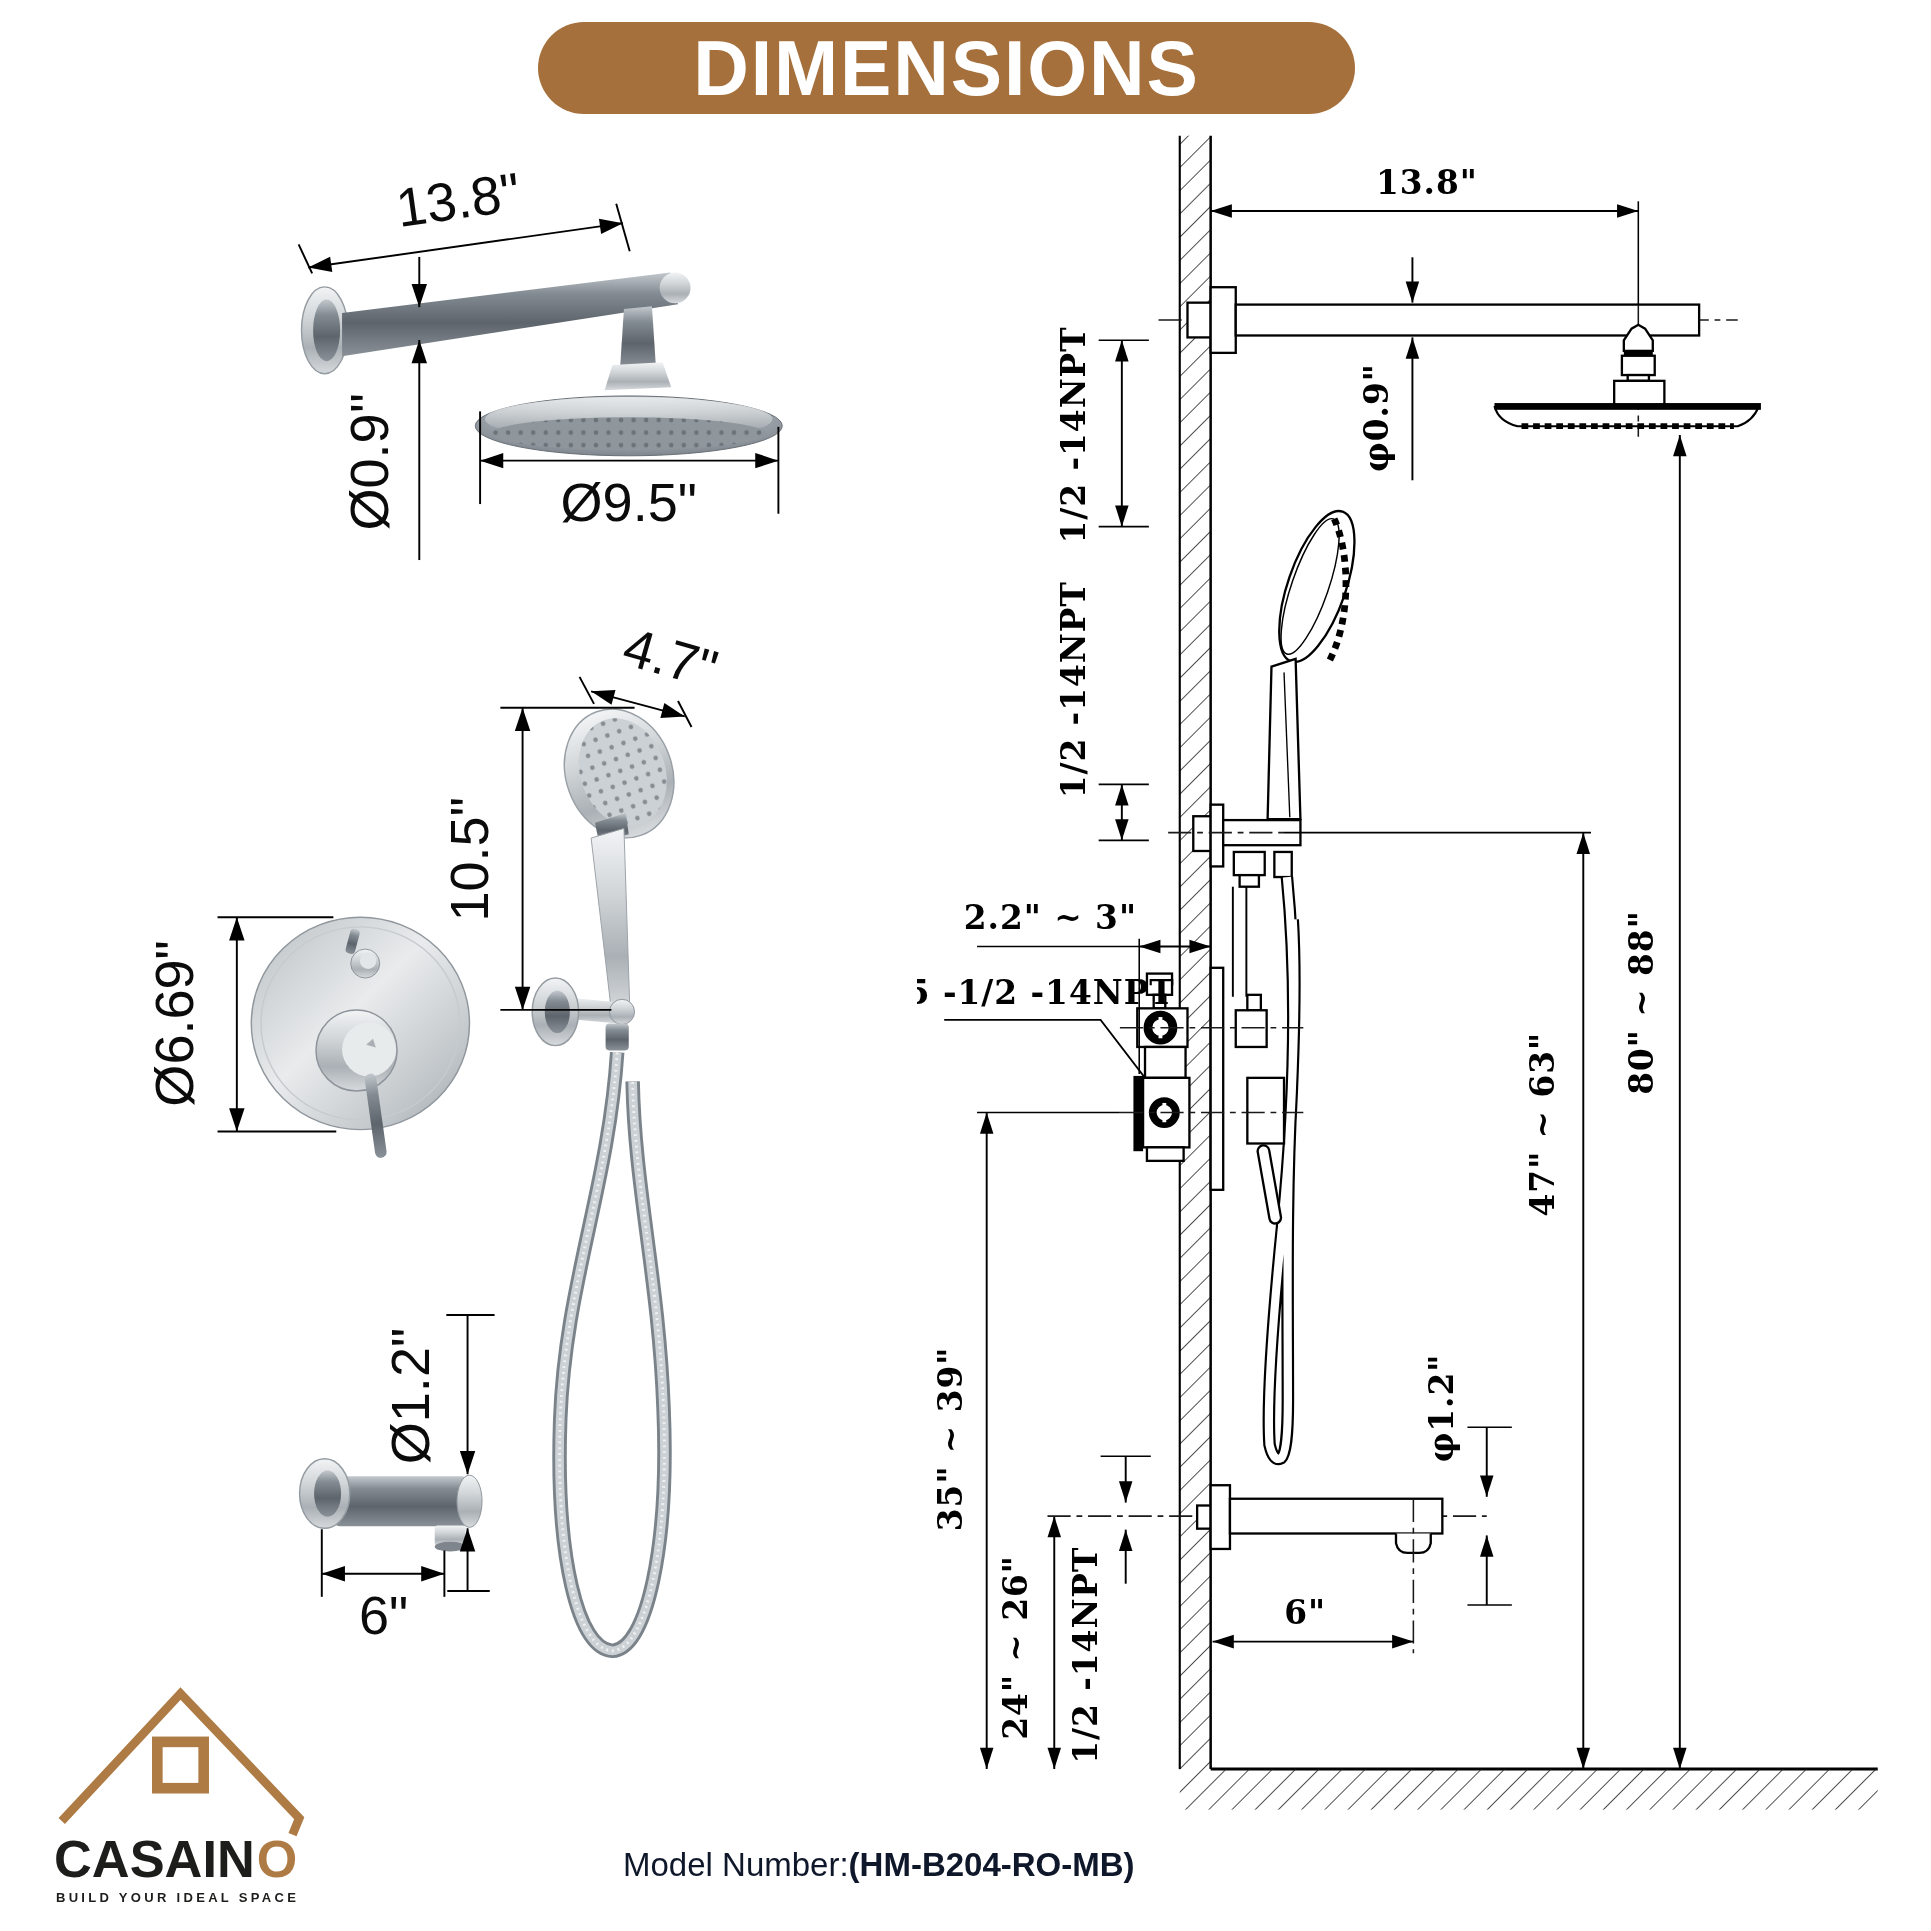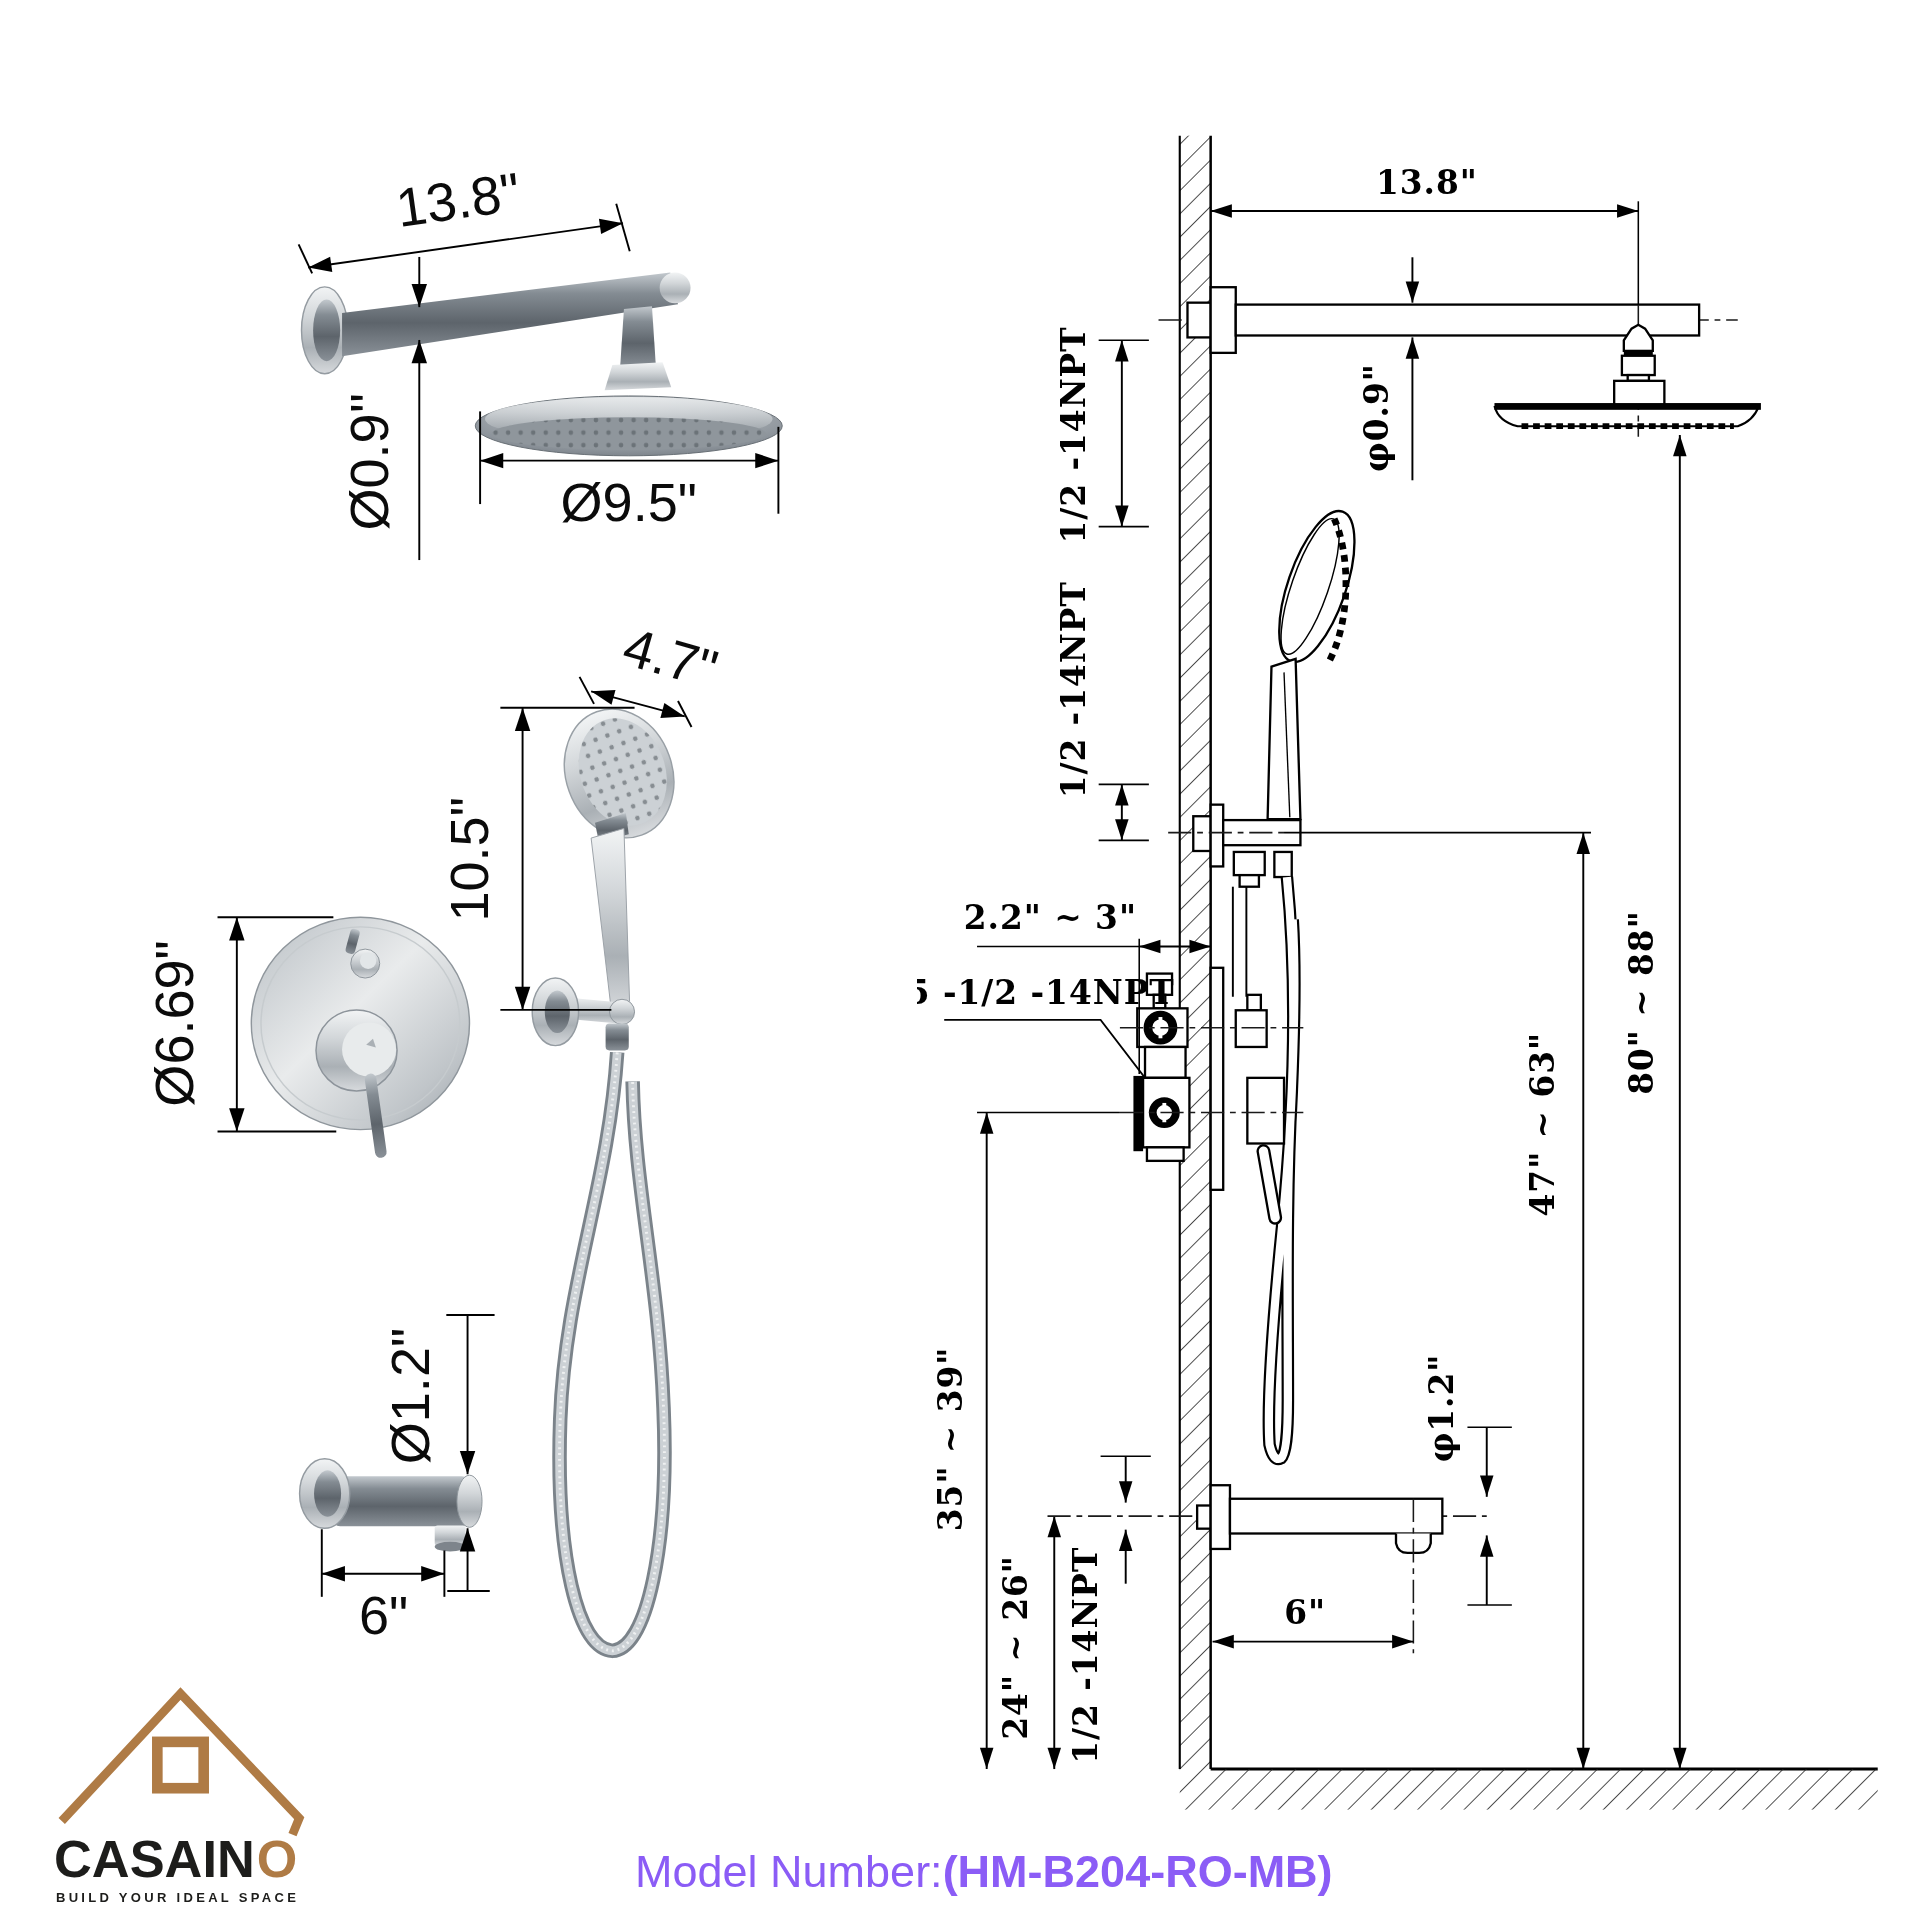--- a/index.html
+++ b/index.html
@@ -5,37 +5,40 @@
   html,body{margin:0;padding:0;background:#ffffff;}
   .canvas{position:relative;width:1931px;height:1931px;background:#ffffff;overflow:hidden;
           font-family:"Liberation Sans", sans-serif;}
   .banner{position:absolute;left:538px;top:22px;width:817px;height:92px;border-radius:46px;
           display:flex;align-items:center;justify-content:center;}
   .banner span{color:#ffffff;font-weight:bold;font-size:77px;letter-spacing:1.9px;
                font-family:"Liberation Sans",sans-serif;}
   .left-svg{position:absolute;left:0;top:116px;}
   .right-svg{position:absolute;left:917px;top:126px;}
   .logo-svg{position:absolute;left:50px;top:1682px;}
-  .model-line{position:absolute;left:623px;top:1846px;font-size:45px;color:#8b5cf6;
-              font-family:"Liberation Sans",sans-serif;white-space:nowrap;margin-left:12px;}
+  .model-line{position:absolute;left:623px;top:1846px;font-size:33px;color:#0f172a;
+              font-family:"Liberation Sans",sans-serif;white-space:nowrap;}
   .model-line .mv{font-weight:bold;}
   
   text.td{font-family:"DejaVu Serif",serif;font-weight:bold;font-size:34px;fill:#000;letter-spacing:1px;}
   
   text.pd{font-family:"Liberation Sans",sans-serif;font-size:56px;fill:#0b0b0b;}
   .cl{stroke:#1a1a1a;stroke-width:1.6;stroke-dasharray:24 6 6 6;fill:none;}
   .ol{stroke:#000;stroke-width:2.4;fill:#fff;}
   .dl{stroke:#000;stroke-width:2;fill:none;}
   .xl{stroke:#000;stroke-width:1.6;fill:none;}
 </style>
 </head>
 <body>
 
 <div class="canvas">
 
+  <div class="banner" style="background:#A5703B;">
+    <span>DIMENSIONS</span>
+  </div>
 
   <svg class="left-svg" width="966" height="1699" viewBox="0 120 1000 1760">
     <defs>
       <marker id="aEL" markerUnits="userSpaceOnUse" markerWidth="26" markerHeight="18" refX="25" refY="9" orient="auto">
         <path d="M1,1 L25,9 L1,17 z" fill="#000"></path>
         </marker>
       <marker id="aSL" markerUnits="userSpaceOnUse" markerWidth="26" markerHeight="18" refX="1" refY="9" orient="auto">
         <path d="M25,1 L1,9 L25,17 z" fill="#000"></path>
         </marker>
       <linearGradient id="gDarkL" x1="0" y1="0" x2="0" y2="1">

